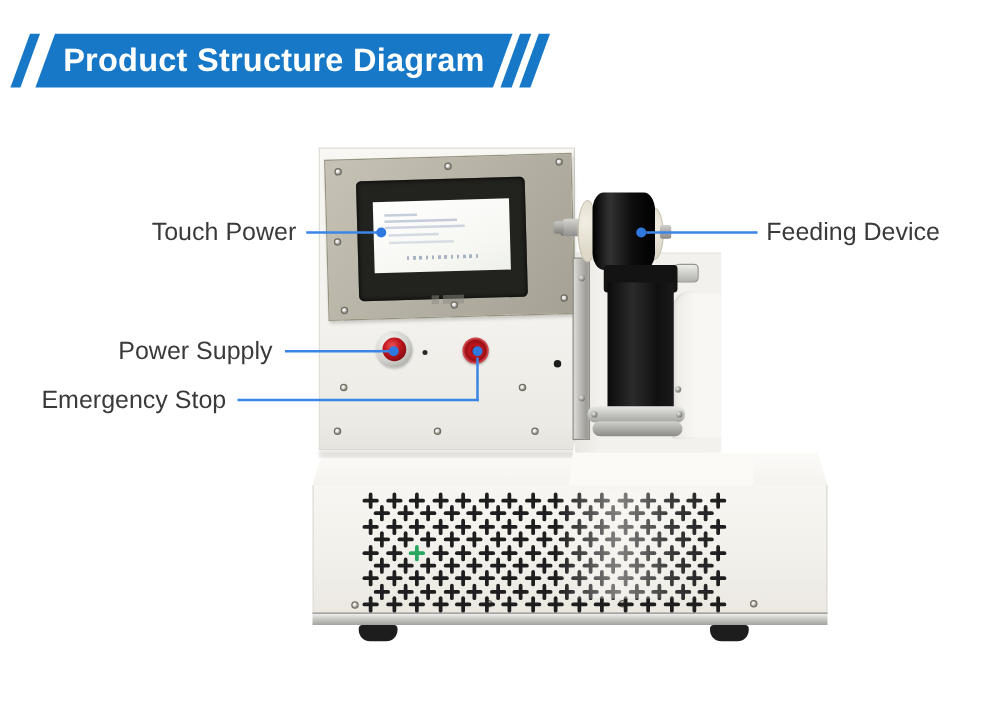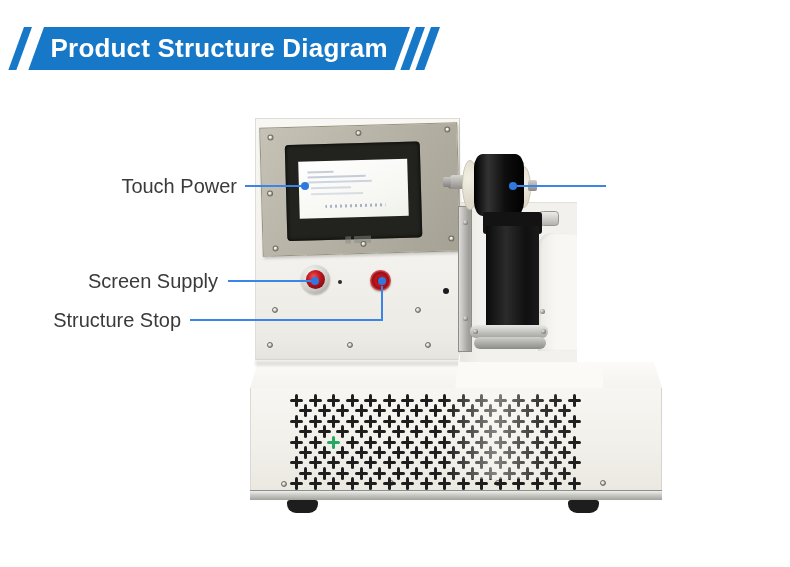--- a/index.html
+++ b/index.html
@@ -336,25 +336,26 @@
     <div class="roller1"></div>
     <div class="roller2"></div>
     <div class="bolt" style="left:473px;top:329px"></div>
     <div class="bolt" style="left:541px;top:329px"></div>
   </div>
 
   <div class="callout-label" style="right:553px;top:175px">Touch Power</div>
   <div class="leader" style="left:245px;top:185px;width:60px;height:2px"></div>
   <div class="callout-dot" style="left:301px;top:182px"></div>
 
-  <div class="callout-label" style="right:572px;top:270px">Screen Supply</div>
+  <div class="callout-label" style="right:572px;top:270px">Power Supply</div>
   <div class="leader" style="left:228px;top:280px;width:84px;height:2px"></div>
   <div class="callout-dot" style="left:311px;top:277px"></div>
 
-  <div class="callout-label" style="right:609px;top:309px">Structure Stop</div>
+  <div class="callout-label" style="right:609px;top:309px">Emergency Stop</div>
   <div class="leader" style="left:190px;top:319px;width:193px;height:2px"></div>
   <div class="leader" style="left:381px;top:286px;width:2px;height:35px"></div>
   <div class="callout-dot" style="left:378px;top:277px"></div>
 
+  <div class="callout-label" style="left:613px;top:175px">Feeding Device</div>
   <div class="leader" style="left:517px;top:185px;width:89px;height:2px"></div>
   <div class="callout-dot" style="left:509px;top:182px"></div>
 
 </div>
 
 </body></html>

